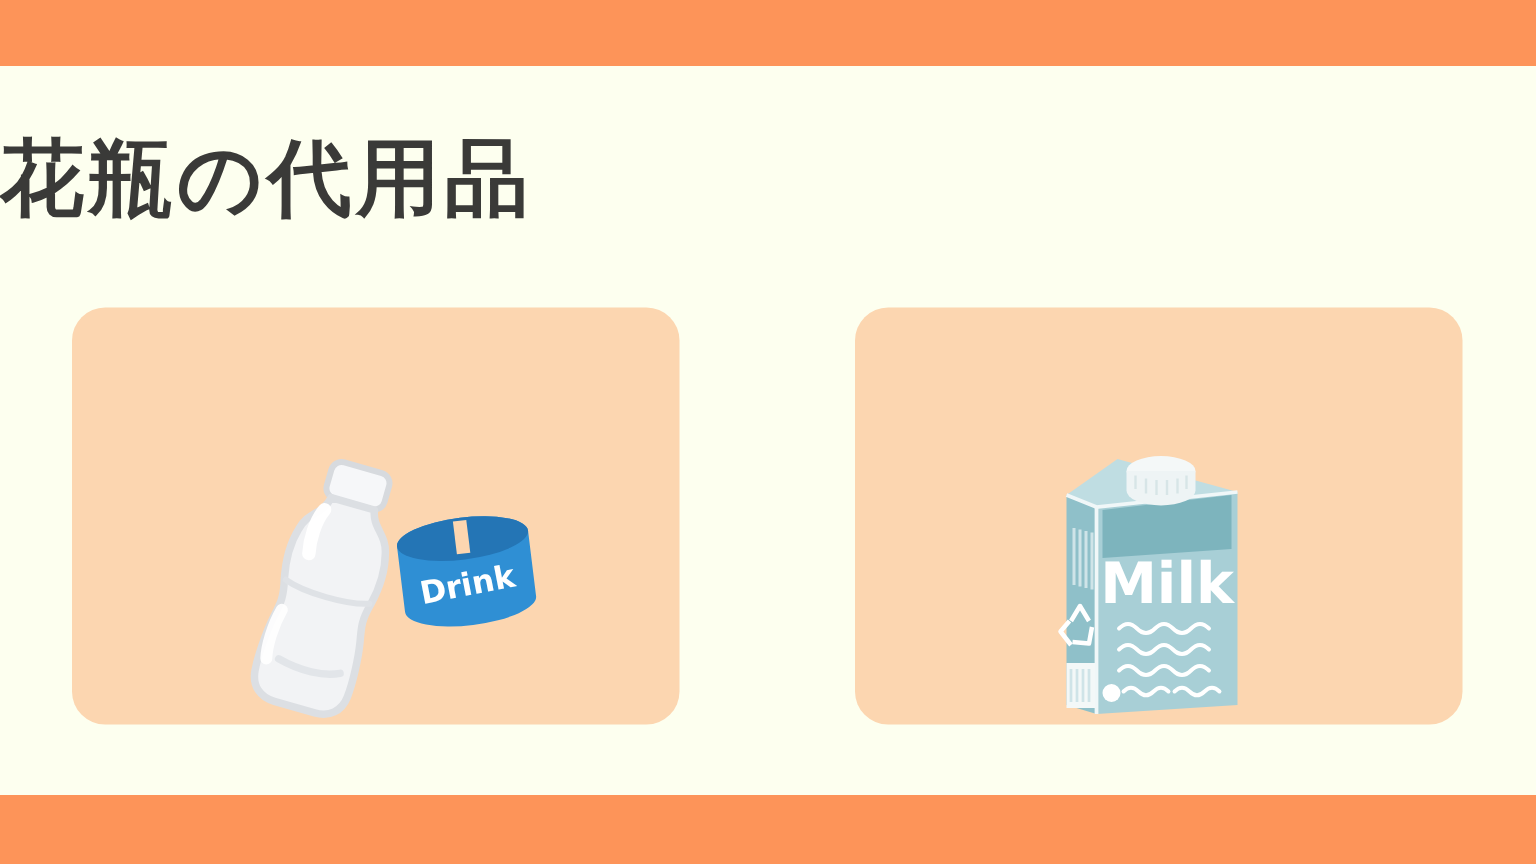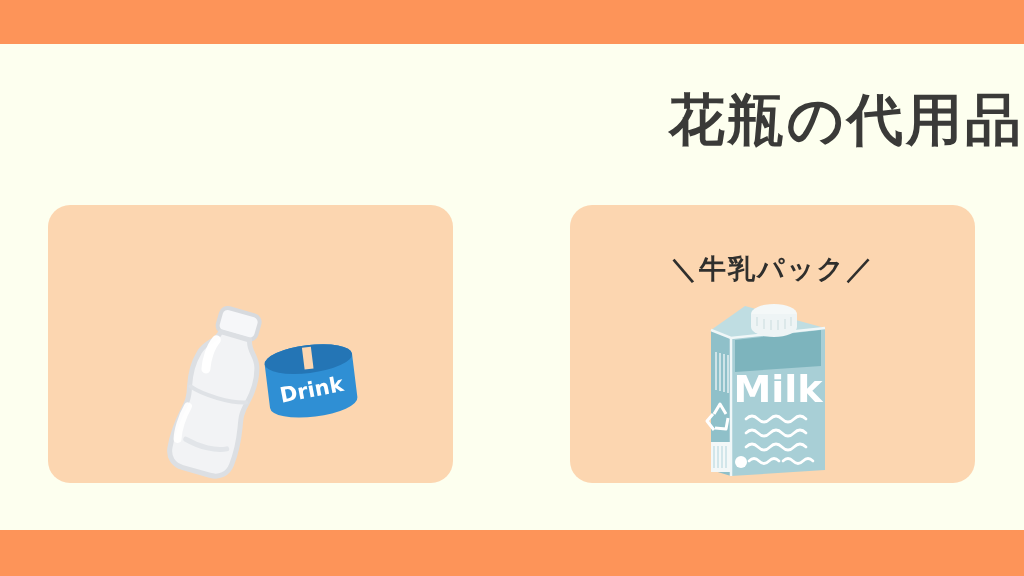--- a/index.html
+++ b/index.html
@@ -31,21 +31,21 @@
   }
   .band-bottom {
     top: 530px;
     height: 46px;
   }
   .page-title {
     position: absolute;
     left: 0;
     top: 88px;
     width: 1024px;
-    text-align: right;
+    text-align: left;
     font-size: 56px;
     line-height: 64px;
     font-weight: 700;
     color: #3a3a38;
     letter-spacing: 3px;
     font-family: "DejaVu Sans", "Liberation Sans", sans-serif;
   }
   .cards {
     position: absolute;
     left: 0;
@@ -114,21 +114,20 @@
             <path d="M4 14 a44 14 0 0 1 88 0 v44 a44 14 0 0 1 -88 0 z" fill="#2f8fd4"></path>
             <path d="M4 14 a44 14 0 0 1 88 0 a44 14 0 0 1 -88 0 z" fill="#2475b5"></path>
             <rect x="43" y="2" width="9" height="22" fill="#fcd6b0"></rect>
             <text x="48" y="52" text-anchor="middle" font-family="'DejaVu Sans','Liberation Sans',sans-serif" font-size="21" font-weight="700" fill="#ffffff" transform="rotate(-4 48 52)">Drink</text>
           </g>
         </svg>
       </div>
     </div>
 
     <div class="card card-2">
-      <div class="card-label">＼牛乳パック／</div>
       <div class="illus">
         <svg width="200" height="190" viewBox="0 0 200 190">
           <g>
             <polygon points="38,36 38,176 58,182 58,44" fill="#8fc0c9"></polygon>
             <polygon points="58,44 58,182 152,176 152,34" fill="#a8cfd6"></polygon>
             <polygon points="38,36 72,12 152,34 58,44" fill="#bfdde2"></polygon>
             <polygon points="62,46 62,78 148,72 148,36" fill="#7db4bd"></polygon>
             <polyline points="38,36 58,44 152,34" fill="none" stroke="#f0f7f8" stroke-width="2.5"></polyline>
             <line x1="58" y1="44" x2="58" y2="182" stroke="#f0f7f8" stroke-width="2.5"></line>
             <g>

